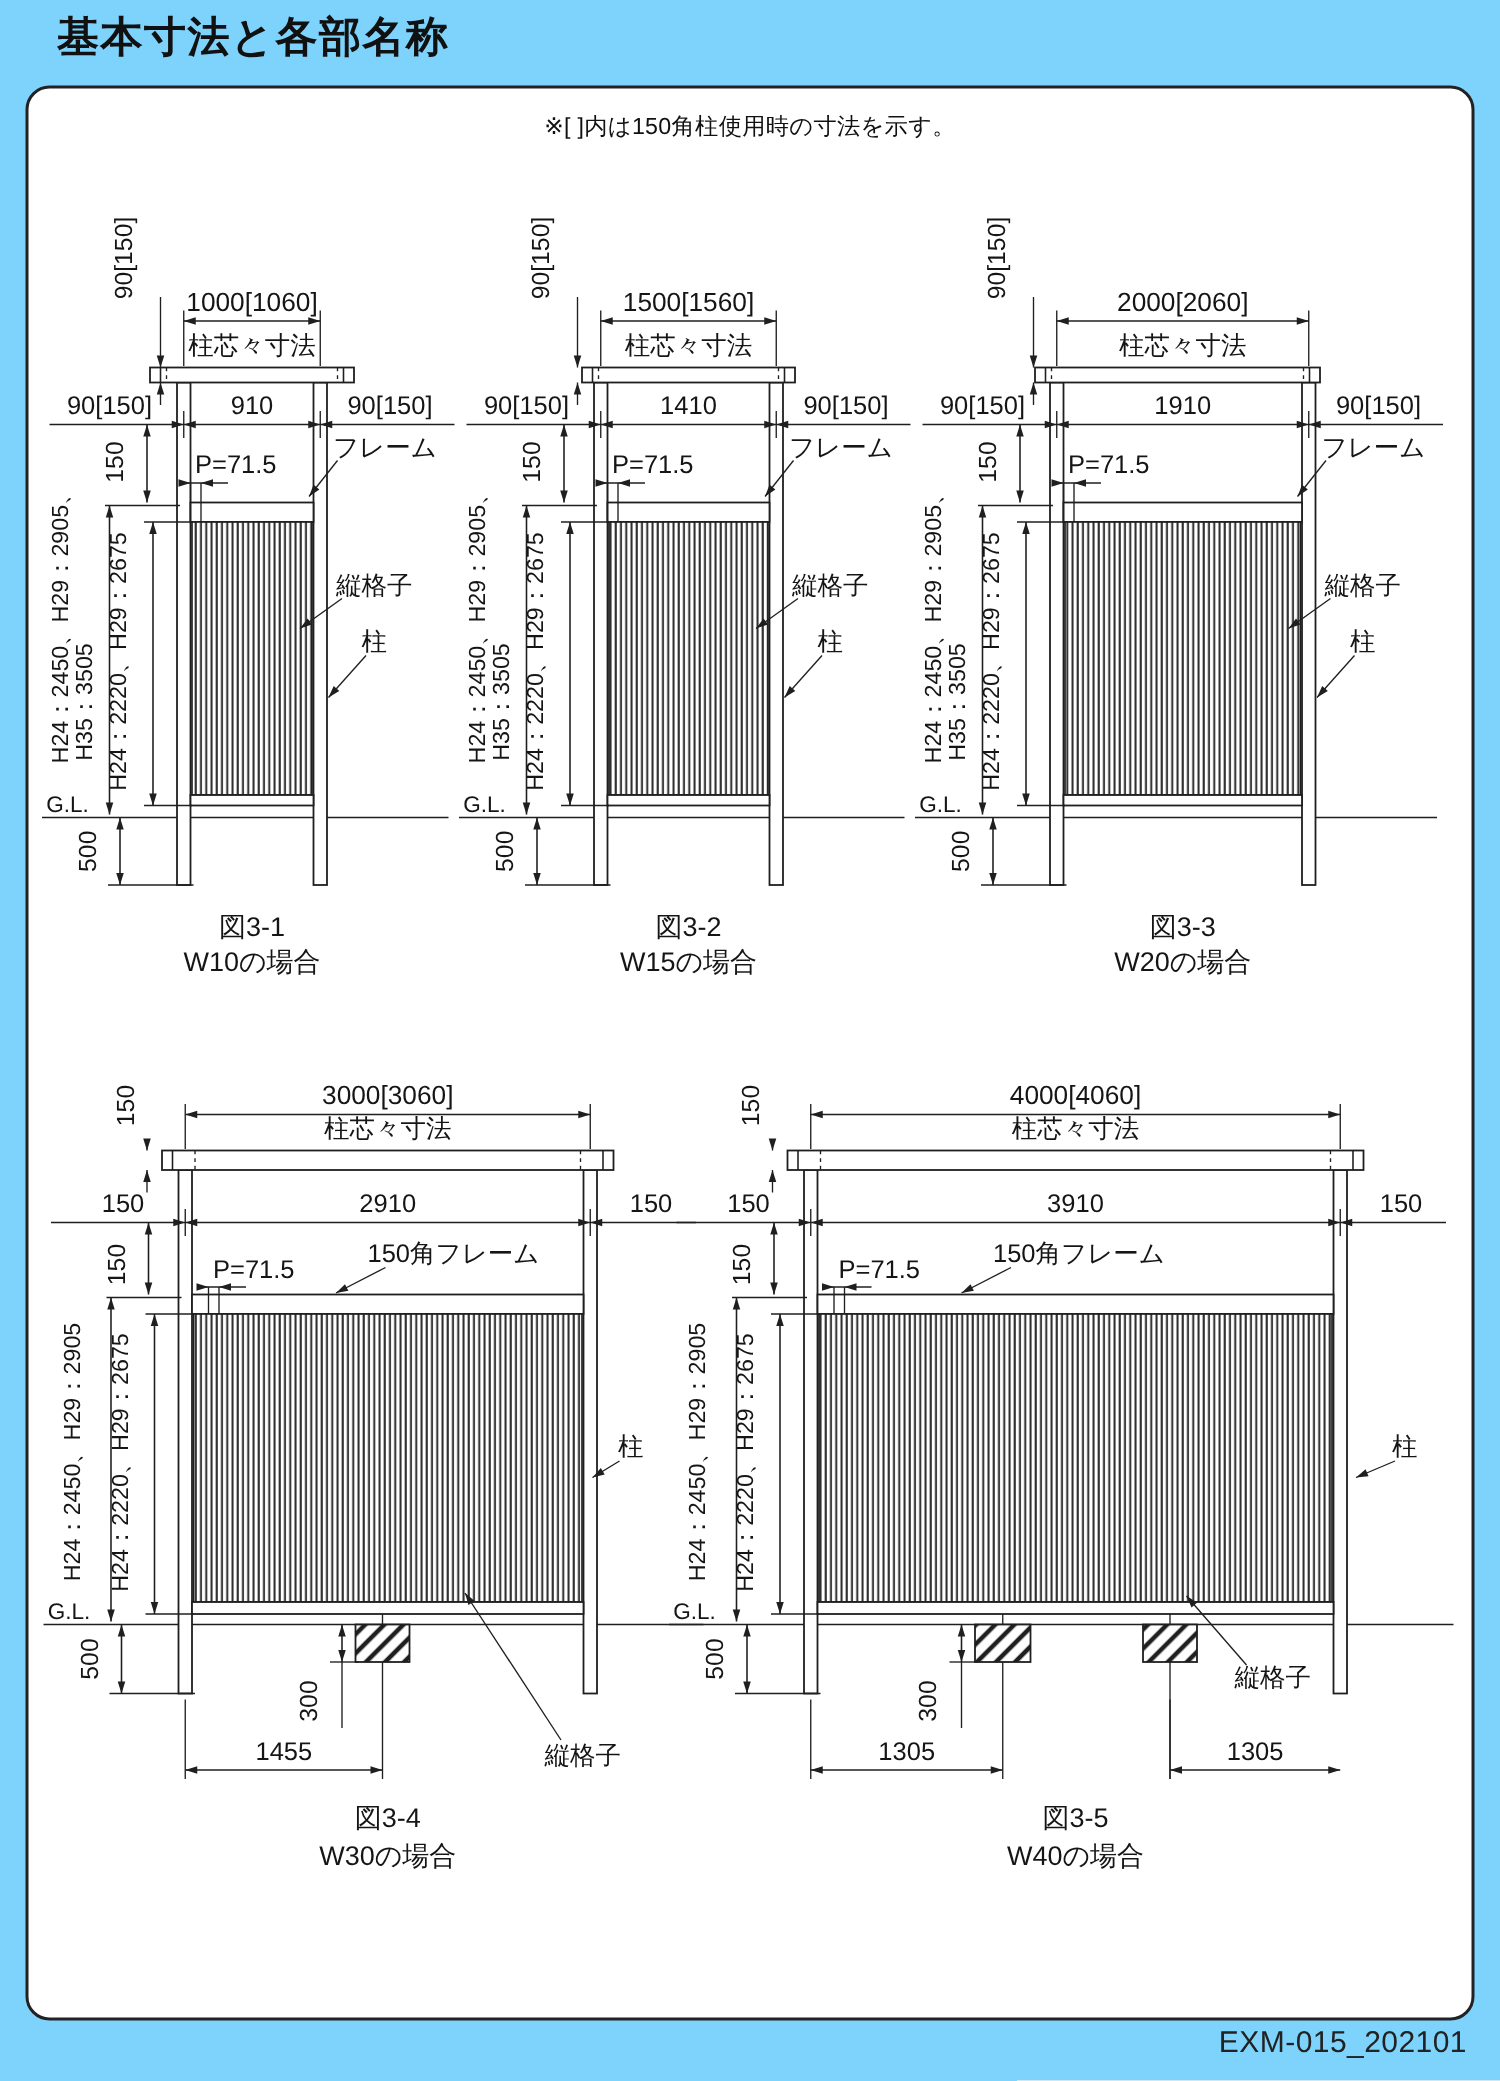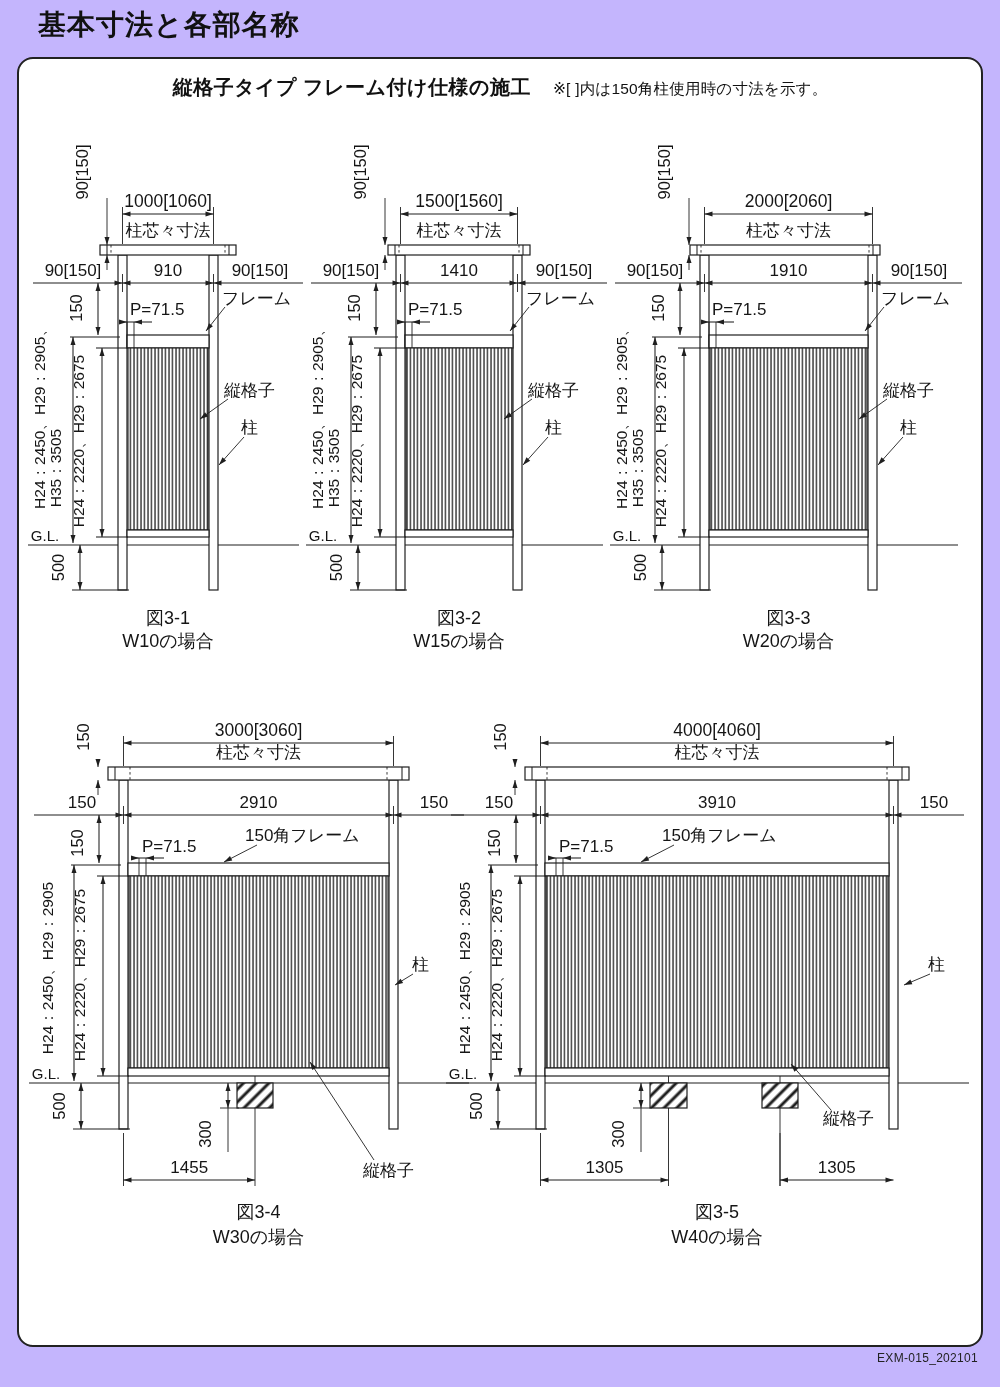--- a/index.html
+++ b/index.html
@@ -1,45 +1,44 @@
 <!DOCTYPE html>
 <html><head>
 <meta charset="utf-8">
 <style>
   html,body{margin:0;padding:0;background:#e8e8e8;}
-  .page{position:relative;width:1000px;height:1387px;background:#c4b5fd;overflow:hidden;
+  .page{position:relative;width:1000px;height:1387px;background:#7dd3fc;overflow:hidden;
         font-family:"Liberation Sans","DejaVu Sans",sans-serif;color:#111;}
   .title{position:absolute;top:6px;left:38px;font-size:28px;font-weight:bold;letter-spacing:1px;margin:0;color:#111;}
   .panel{position:absolute;top:57px;left:17px;width:962px;height:1286px;
          border:2.4px solid #222;border-radius:16px;background:#fff;}
   .panel-head{position:absolute;top:74px;left:0;width:1000px;display:flex;justify-content:center;
               align-items:baseline;gap:22px;}
   .sub{font-size:20px;font-weight:bold;letter-spacing:0.5px;}
   .note{font-size:15.5px;font-weight:normal;letter-spacing:0.2px;}
-  .footer{position:absolute;top:1351px;right:22px;font-size:12px;letter-spacing:0.3px;color:#222;}
+  .footer{position:absolute;top:1351px;right:22px;font-size:20px;letter-spacing:0.3px;color:#222;}
   svg{position:absolute;top:110px;left:0;}
   svg text{font-family:"Liberation Sans","DejaVu Sans",sans-serif;fill:#151515;}
   .ln{stroke:#1f1f1f;stroke-width:1.05;fill:none;}
   .thin{stroke-width:0.9;}
   .dsh{stroke-dasharray:2.5 2.6;}
   .part{fill:#ffffff;stroke:#1f1f1f;stroke-width:1.2;}
   .latt{stroke:#1f1f1f;stroke-width:1.1;}
   .blk{stroke:#1f1f1f;stroke-width:1.2;}
   .ar{fill:#1f1f1f;stroke:none;}
 </style>
 </head>
 <body>
 
 <div class="page">
   <h1 class="title">基本寸法と各部名称</h1>
 
   <div class="panel"></div>
 
   <div class="panel-head">
-    <span class="sub">縦格子タイプ フレーム付け仕様の施工</span>
     <span class="note">※[ ]内は150角柱使用時の寸法を示す。</span>
   </div>
 
   <svg id="dia" width="1000" height="1237" viewBox="0 110 1000 1237">
     <defs>
       <pattern id="lat" patternUnits="userSpaceOnUse" width="3.5" height="10">
         <rect width="3.5" height="10" fill="#ffffff"></rect>
         <line x1="1" y1="0" x2="1" y2="10" stroke="#2a2a2a" stroke-width="1.35"></line>
       </pattern>
       <pattern id="hat" patternUnits="userSpaceOnUse" width="9" height="9" patternTransform="rotate(45)">

